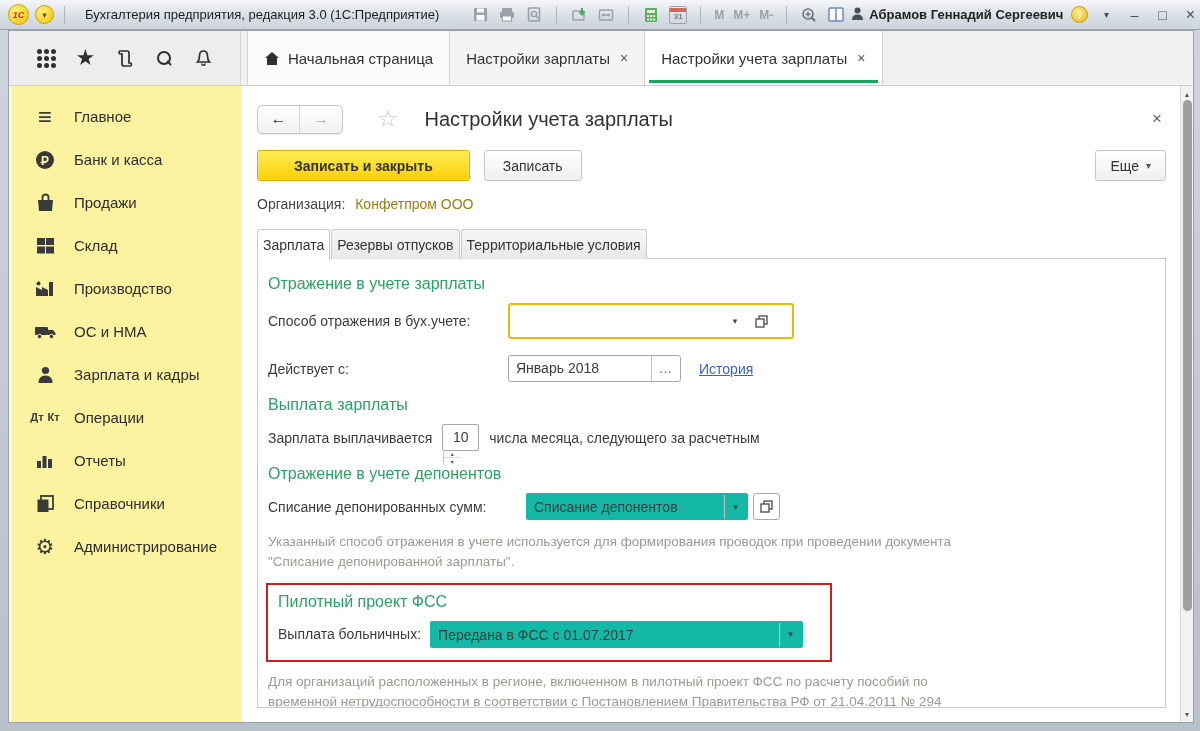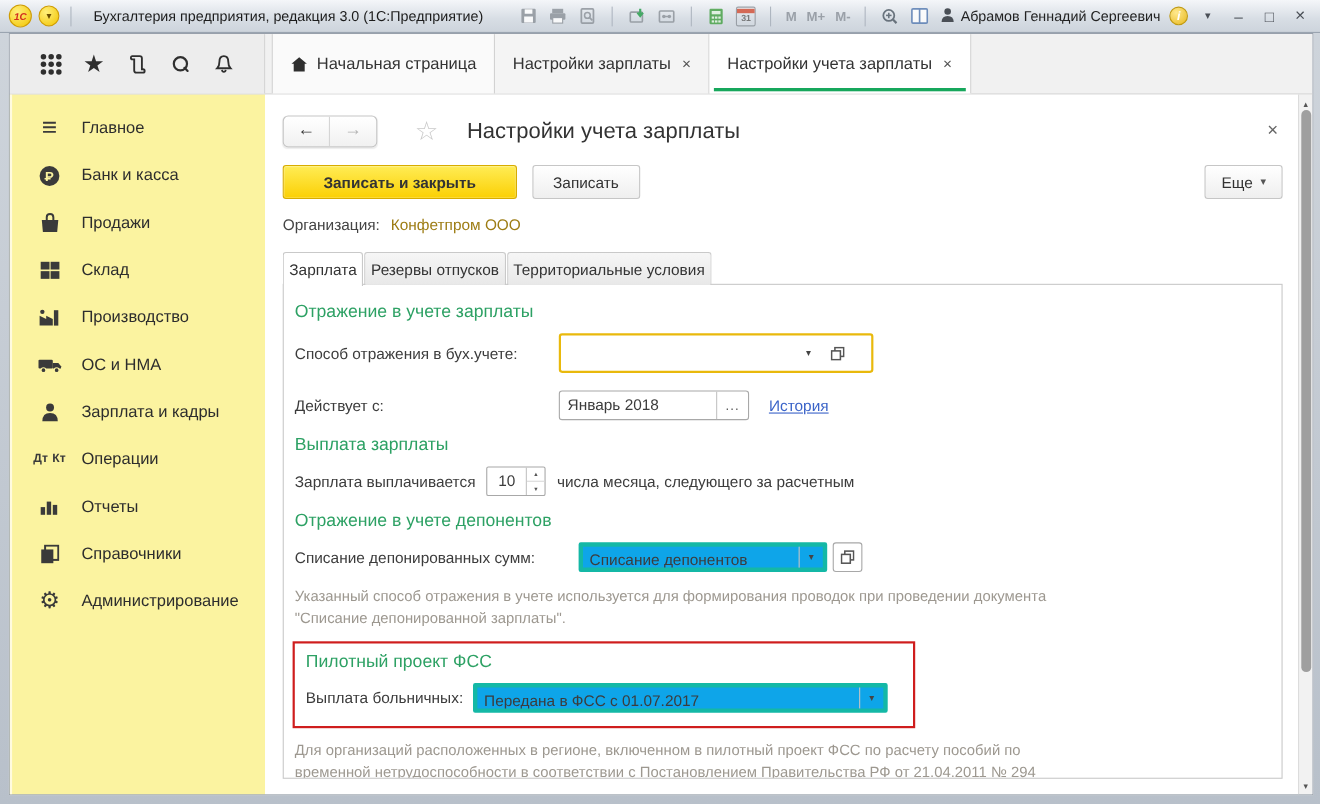--- a/index.html
+++ b/index.html
@@ -21,21 +21,21 @@
   .drop-circle { width:19px; height:19px; border-radius:50%; border:1px solid #cf9c00;
                  background:radial-gradient(circle at 35% 30%,#ffef7a,#f2c400);
                  display:flex; align-items:center; justify-content:center;
                  font-size:9px; color:#6b4e00; flex:0 0 auto; }
   .tb-sep { width:1px; height:18px; background:#aeb6c0; margin:0 4px; flex:0 0 auto; }
   .tb-title { font-size:13px; color:#1c1c1c; margin-left:10px; white-space:nowrap; }
   .tb-icons { display:flex; align-items:center; gap:9px; margin-left:26px; }
   .tbi { width:18px; height:18px; display:flex; align-items:center; justify-content:center; opacity:.85; }
   .tb-mem { font-size:12px; font-weight:bold; color:#9aa0a8; letter-spacing:0; }
   .tb-right { margin-left:auto; display:flex; align-items:center; gap:8px; }
-  .tb-user { display:flex; align-items:flex-start; gap:5px; font-size:13px; color:#222; white-space:nowrap; }
+  .tb-user { display:flex; align-items:flex-start; gap:5px; font-size:13px; color:#222; white-space:nowrap;font-weight:bold; }
   .info-circle { width:17px; height:17px; border-radius:50%;
                  background:radial-gradient(circle at 35% 30%,#ffe98e,#e8b81e);
                  border:1px solid #c09a12; color:#fff; font-weight:bold; font-size:11px;
                  display:flex; align-items:center; justify-content:center; font-style:italic; }
   .win-ctl { font-size:14px; color:#4a4f56; width:20px; text-align:center; cursor:default; }
 
   
   .inner { position:absolute; top:30px; left:8px; right:6px; bottom:8px;
            background:#fff; border:1px solid #98a0ab; display:flex; flex-direction:column; }
 
@@ -108,21 +108,21 @@
 
   
   .fpanel { flex:1; border:1px solid #c9c9c9; margin-top:-1px; padding:10px 12px 0 8px; position:relative; z-index:1; overflow:hidden; }
 
   .sec-title { color:#2da164; font-size:16px; margin:6px 0 10px 2px; }
   .frow { display:flex; align-items:center; margin:0 0 12px 2px; font-size:14px; color:#3c3c3c; }
   .flabel { white-space:nowrap; }
   .w240 { width:240px; flex:0 0 auto; }
   .w258 { width:258px; flex:0 0 auto; }
 
-  .combo { display:inline-flex; align-items:stretch; height:27px; border:4px solid #14b8a6; border-radius:2px; background:#0ea5e9; }
+  .combo { display:inline-flex; align-items:stretch; height:27px; border:2px solid #14b8a6; border-radius:2px; background:#14b8a6; }
   .combo .val { padding:0 6px; line-height:25px; white-space:nowrap; overflow:hidden; }
   .combo .arrow { width:22px; border-left:1px solid #c4c4c4; display:flex; align-items:center; justify-content:center;
                   font-size:9px; color:#444; }
   .openbtn { width:27px; height:27px; border:1px solid #a8a8a8; border-radius:3px; margin-left:5px;
              display:flex; align-items:center; justify-content:center; background:#fff; }
   .openbtn svg { display:block; }
 
   .focus-wrap { display:inline-flex; align-items:stretch; height:31px; border:2px solid #e9b90c; border-radius:3px;
                 background:#fff; padding:16px; }
   .focus-wrap .val { width:197px; padding:0 2px 0 5px; line-height:27px; white-space:nowrap; overflow:hidden;
@@ -131,21 +131,21 @@
                        border-left:1px solid #c4c4c4; }
   .focus-wrap .openarea { width:30px; display:flex; align-items:center; justify-content:center; border-left:1px solid #c4c4c4; }
 
   .input-group { display:inline-flex; align-items:stretch; height:27px; border:1px solid #a8a8a8; border-radius:3px; background:#fff; }
   .input-group .val { width:142px; padding:0 7px; line-height:25px; white-space:nowrap; overflow:hidden; }
   .input-group .dots { width:29px; border-left:1px solid #c4c4c4; display:flex; align-items:center; justify-content:center;
                        color:#555; font-size:12px; letter-spacing:1px; }
   .hist-link { color:#3a63c8; text-decoration:underline; margin-left:18px; cursor:pointer; }
 
   .spin { display:inline-flex; align-items:stretch; height:27px; border:1px solid #a8a8a8; border-radius:2px; background:#fff;
-          margin:0 10px; }
+          margin:0 10px;flex-direction:column; }
   .spin .num { width:35px; text-align:center; line-height:25px; }
   .spin .btns { width:17px; border-left:1px solid #c4c4c4; display:flex; flex-direction:column; }
   .spin .btns span { flex:1; display:flex; align-items:center; justify-content:center; font-size:6px; color:#555; }
   .spin .btns span:first-child { border-bottom:1px solid #d9d9d9; }
 
   .hint { color:#9d9890; font-size:13.5px; line-height:1.5; margin:2px 0 10px 2px; max-width:705px; }
 
   .redbox { border:2px solid #cf1d1d; width:566px; padding:4px 10px 12px 8px; margin:4px 0 10px 0; }
   .redbox .sec-title { margin-top:4px; }
   .redbox .frow { margin-bottom:0; }

